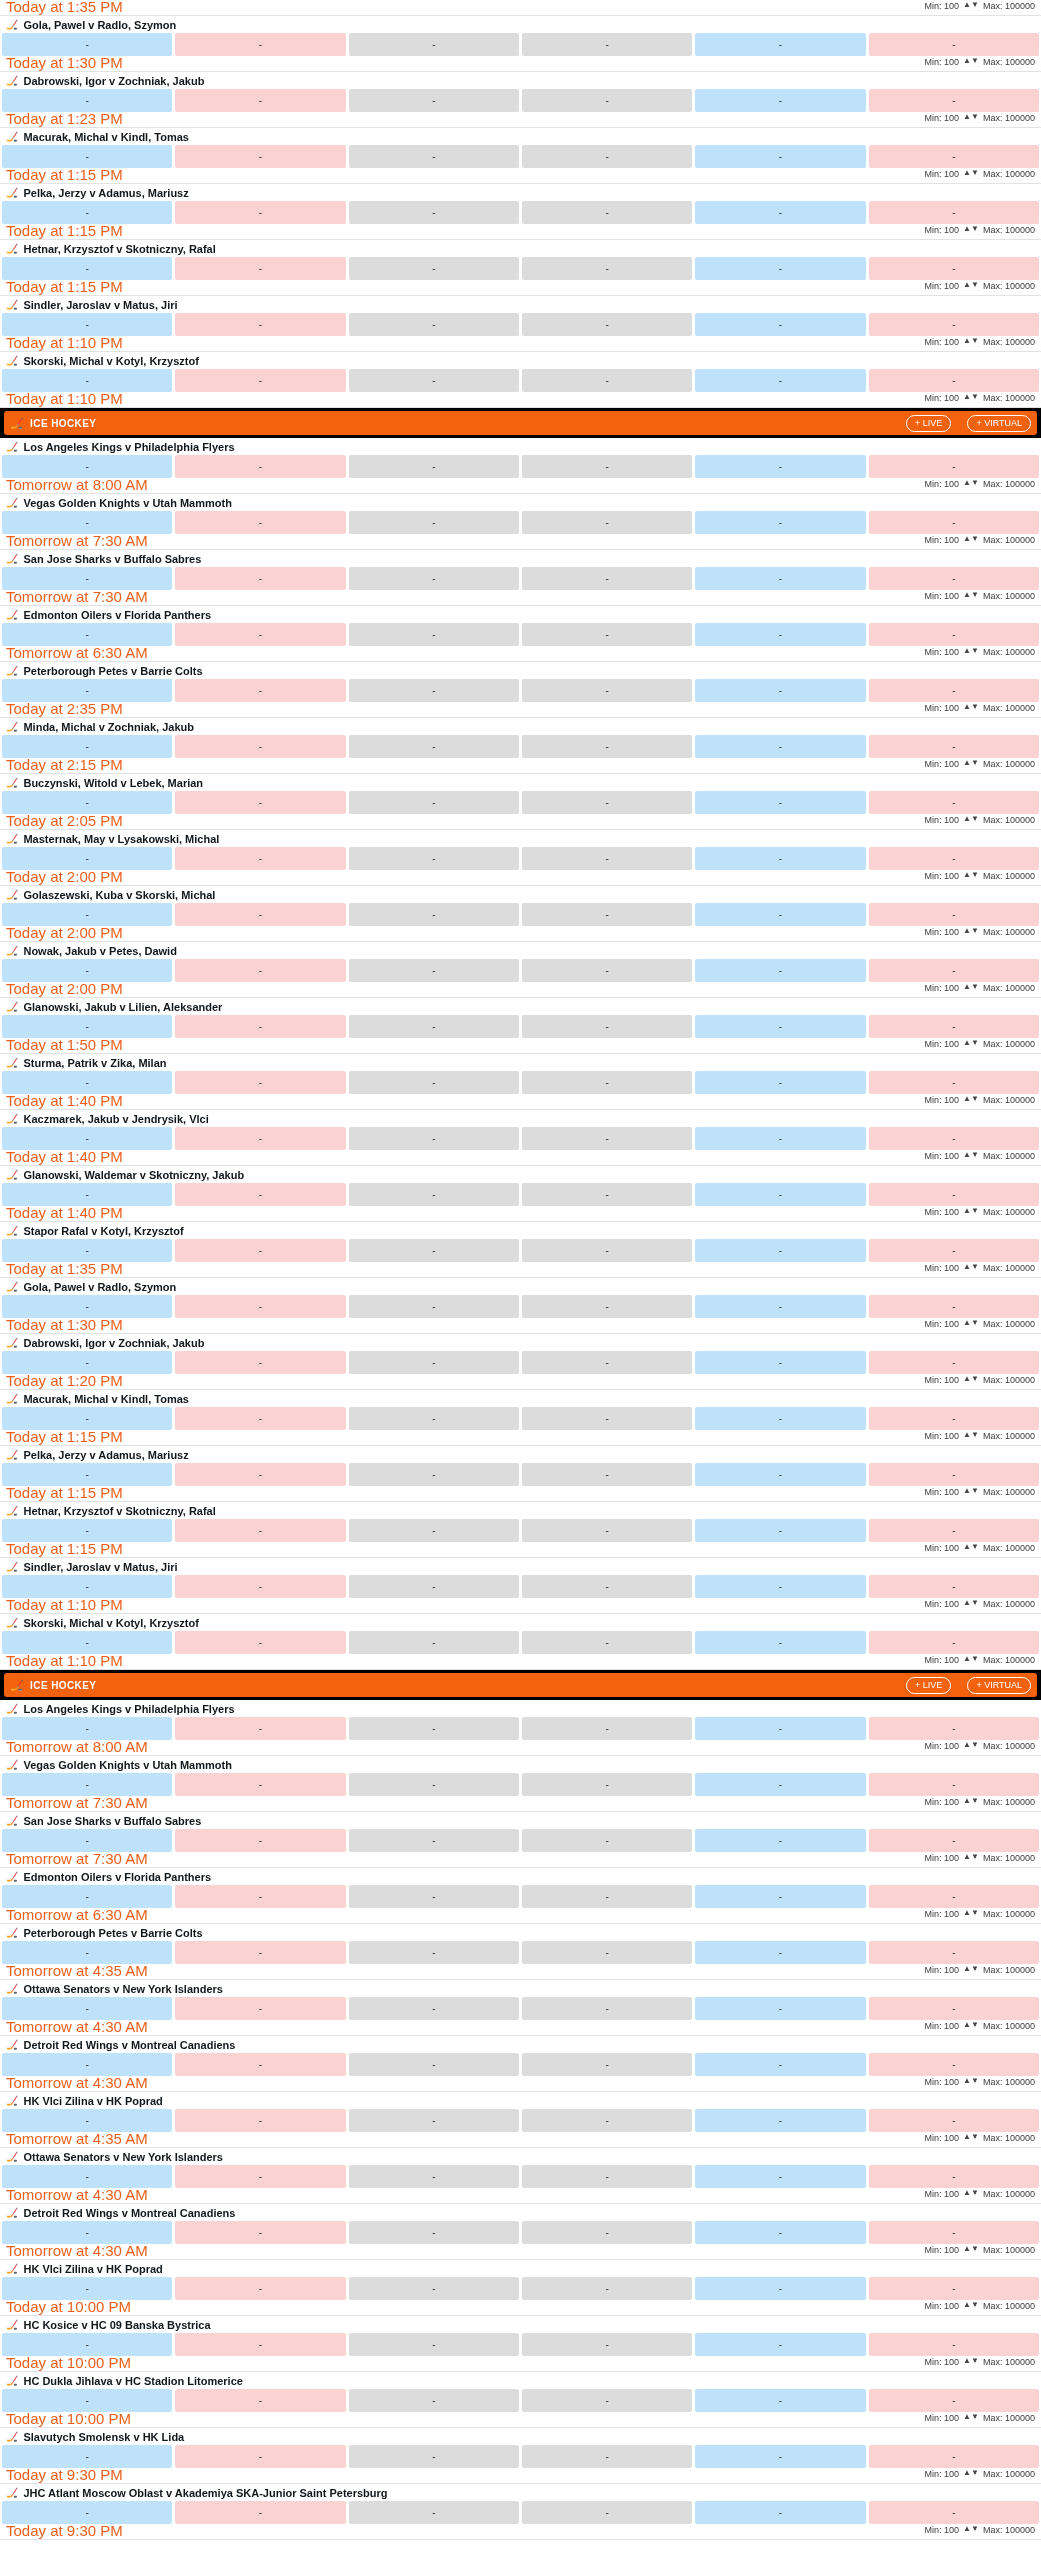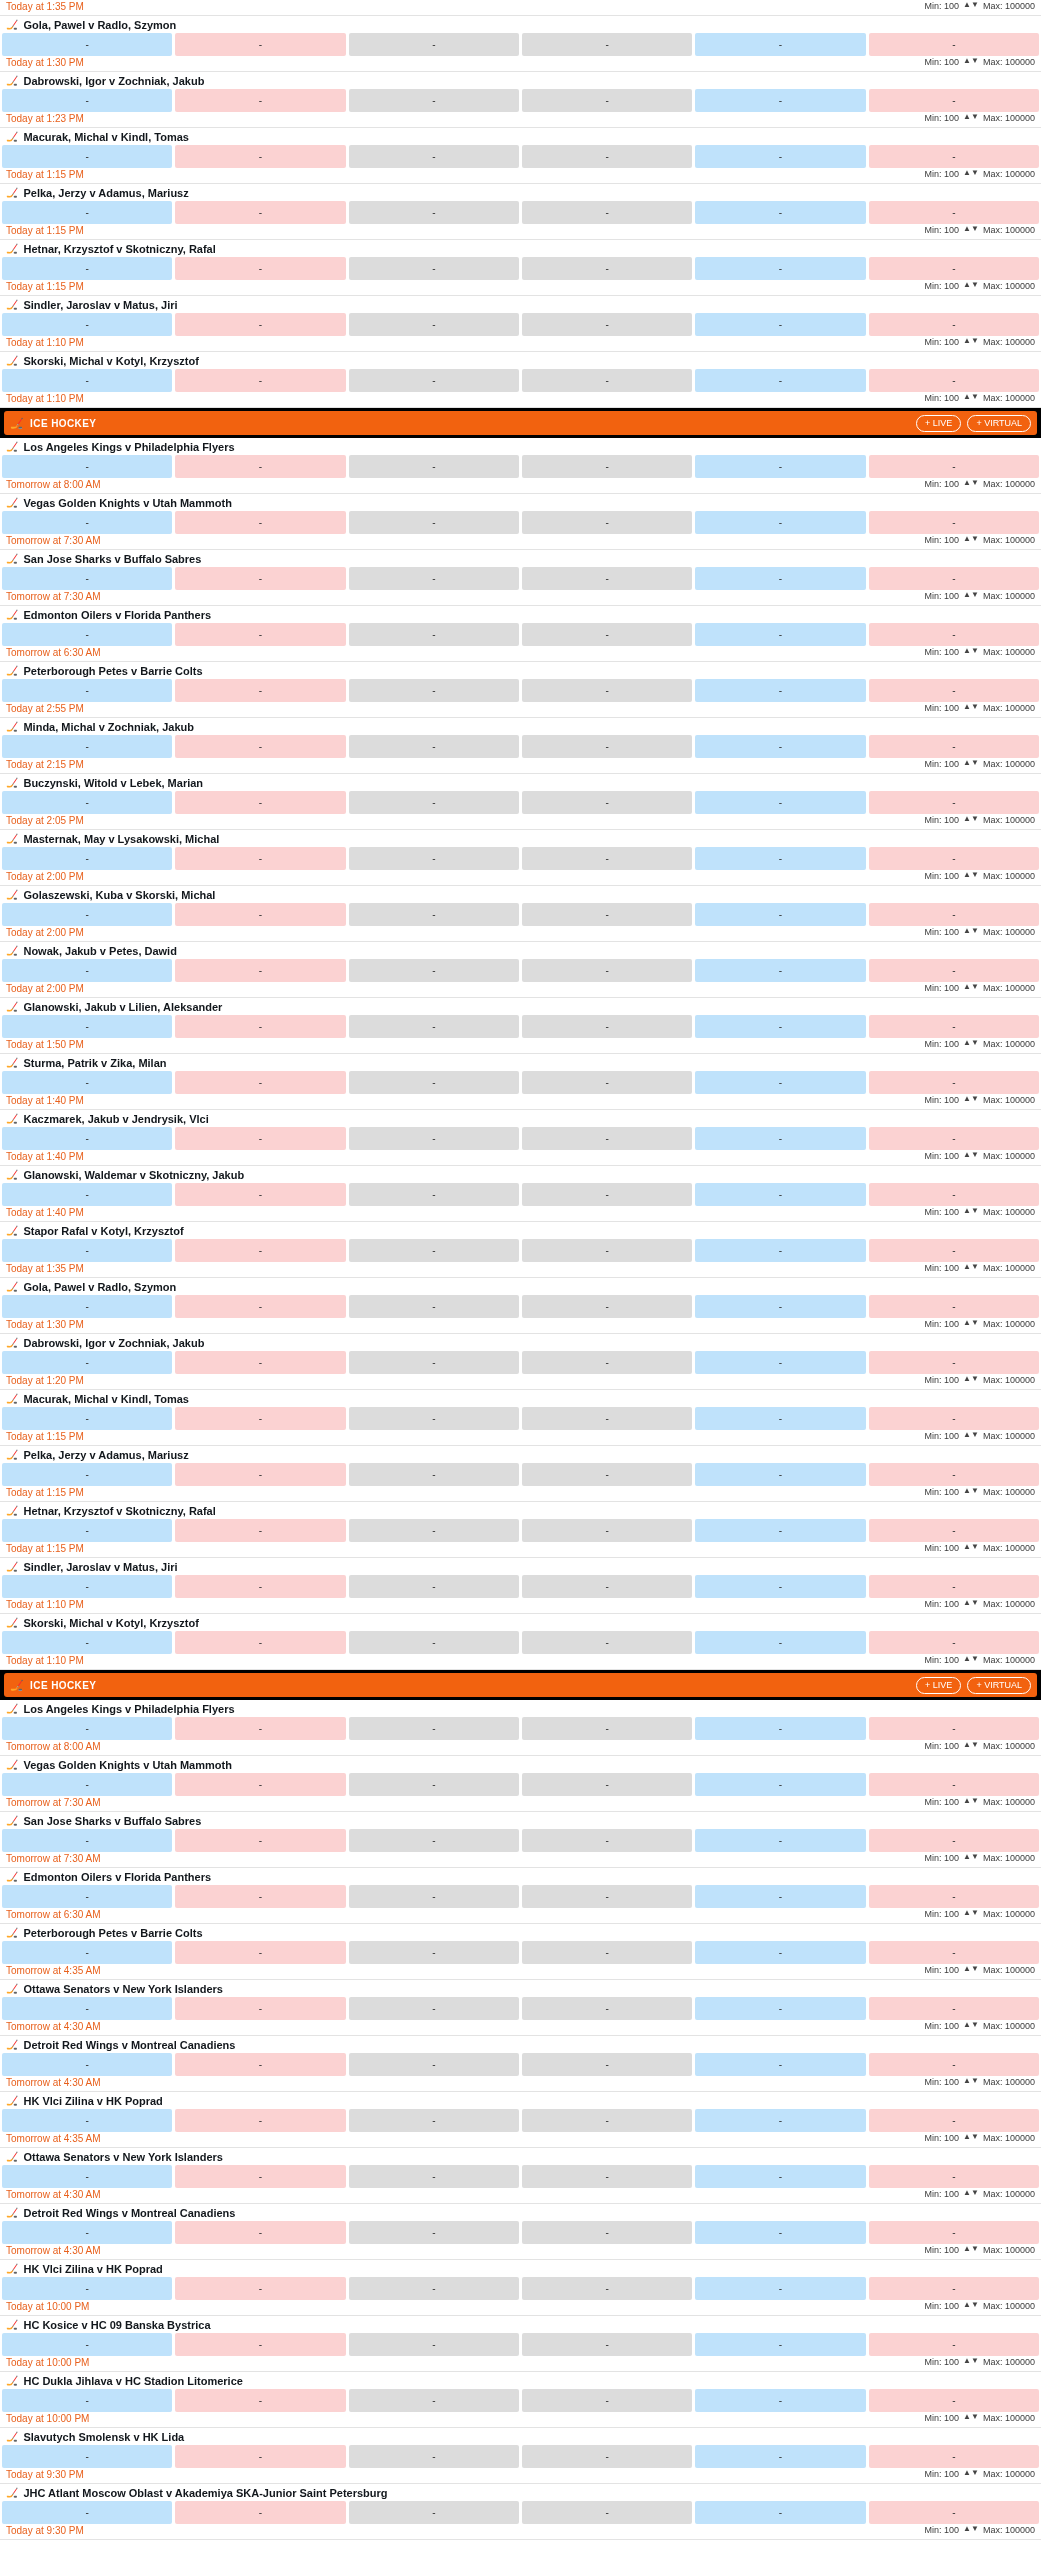--- a/index.html
+++ b/index.html
@@ -56,21 +56,21 @@
   .cell.grey   { background: #dcdcdc; }
 
   .meta-row {
     display: flex;
     justify-content: space-between;
     align-items: center;
     padding: 1px 6px 3px 6px;
     font-size: 9.5px;
     line-height: 11px;
   }
-  .start-time { color: #e8601c; font-size: 10px; }
+  .start-time { color: #e8601c; font-size: 15px; }
   .limits {
     color: #3b3b3b;
     font-size: 9px;
     display: flex;
     align-items: flex-start;
     gap: 4px;
     white-space: nowrap;
   }
   .limits .stepper {
     display: inline-block;
@@ -97,21 +97,21 @@
   .section-left {
     display: flex;
     align-items: center;
     gap: 6px;
     color: #fff;
     font-size: 10px;
     font-weight: bold;
     letter-spacing: .4px;
   }
   .section-left .puck-icon { font-size: 11px; }
-  .section-right { display: flex; gap: 6px; }
+  .section-right { display: flex; gap: 16px; }
   .pill {
     border: 1px solid #fff;
     border-radius: 10px;
     color: #fff;
     font-size: 9px;
     padding: 2px 8px;
     background: transparent;
     line-height: 11px;
     white-space: nowrap;
   }
@@ -399,21 +399,21 @@
         </div>
         <div class="odds-row">
           <div class="cell blue">-</div>
           <div class="cell pink">-</div>
           <div class="cell grey">-</div>
           <div class="cell grey">-</div>
           <div class="cell blue">-</div>
           <div class="cell pink">-</div>
         </div>
         <div class="meta-row">
-          <span class="start-time">Today at 2:55 PM</span>
+          <span class="start-time">Today at 2:35 PM</span>
           <span class="limits">
             <span>Min: 100</span>
             <span class="stepper">▲▼</span>
             <span>Max: 100000</span>
           </span>
         </div>
       </div>
       <div class="match">
         <div class="match-title">
           <span class="sport-icon">🏒</span>

